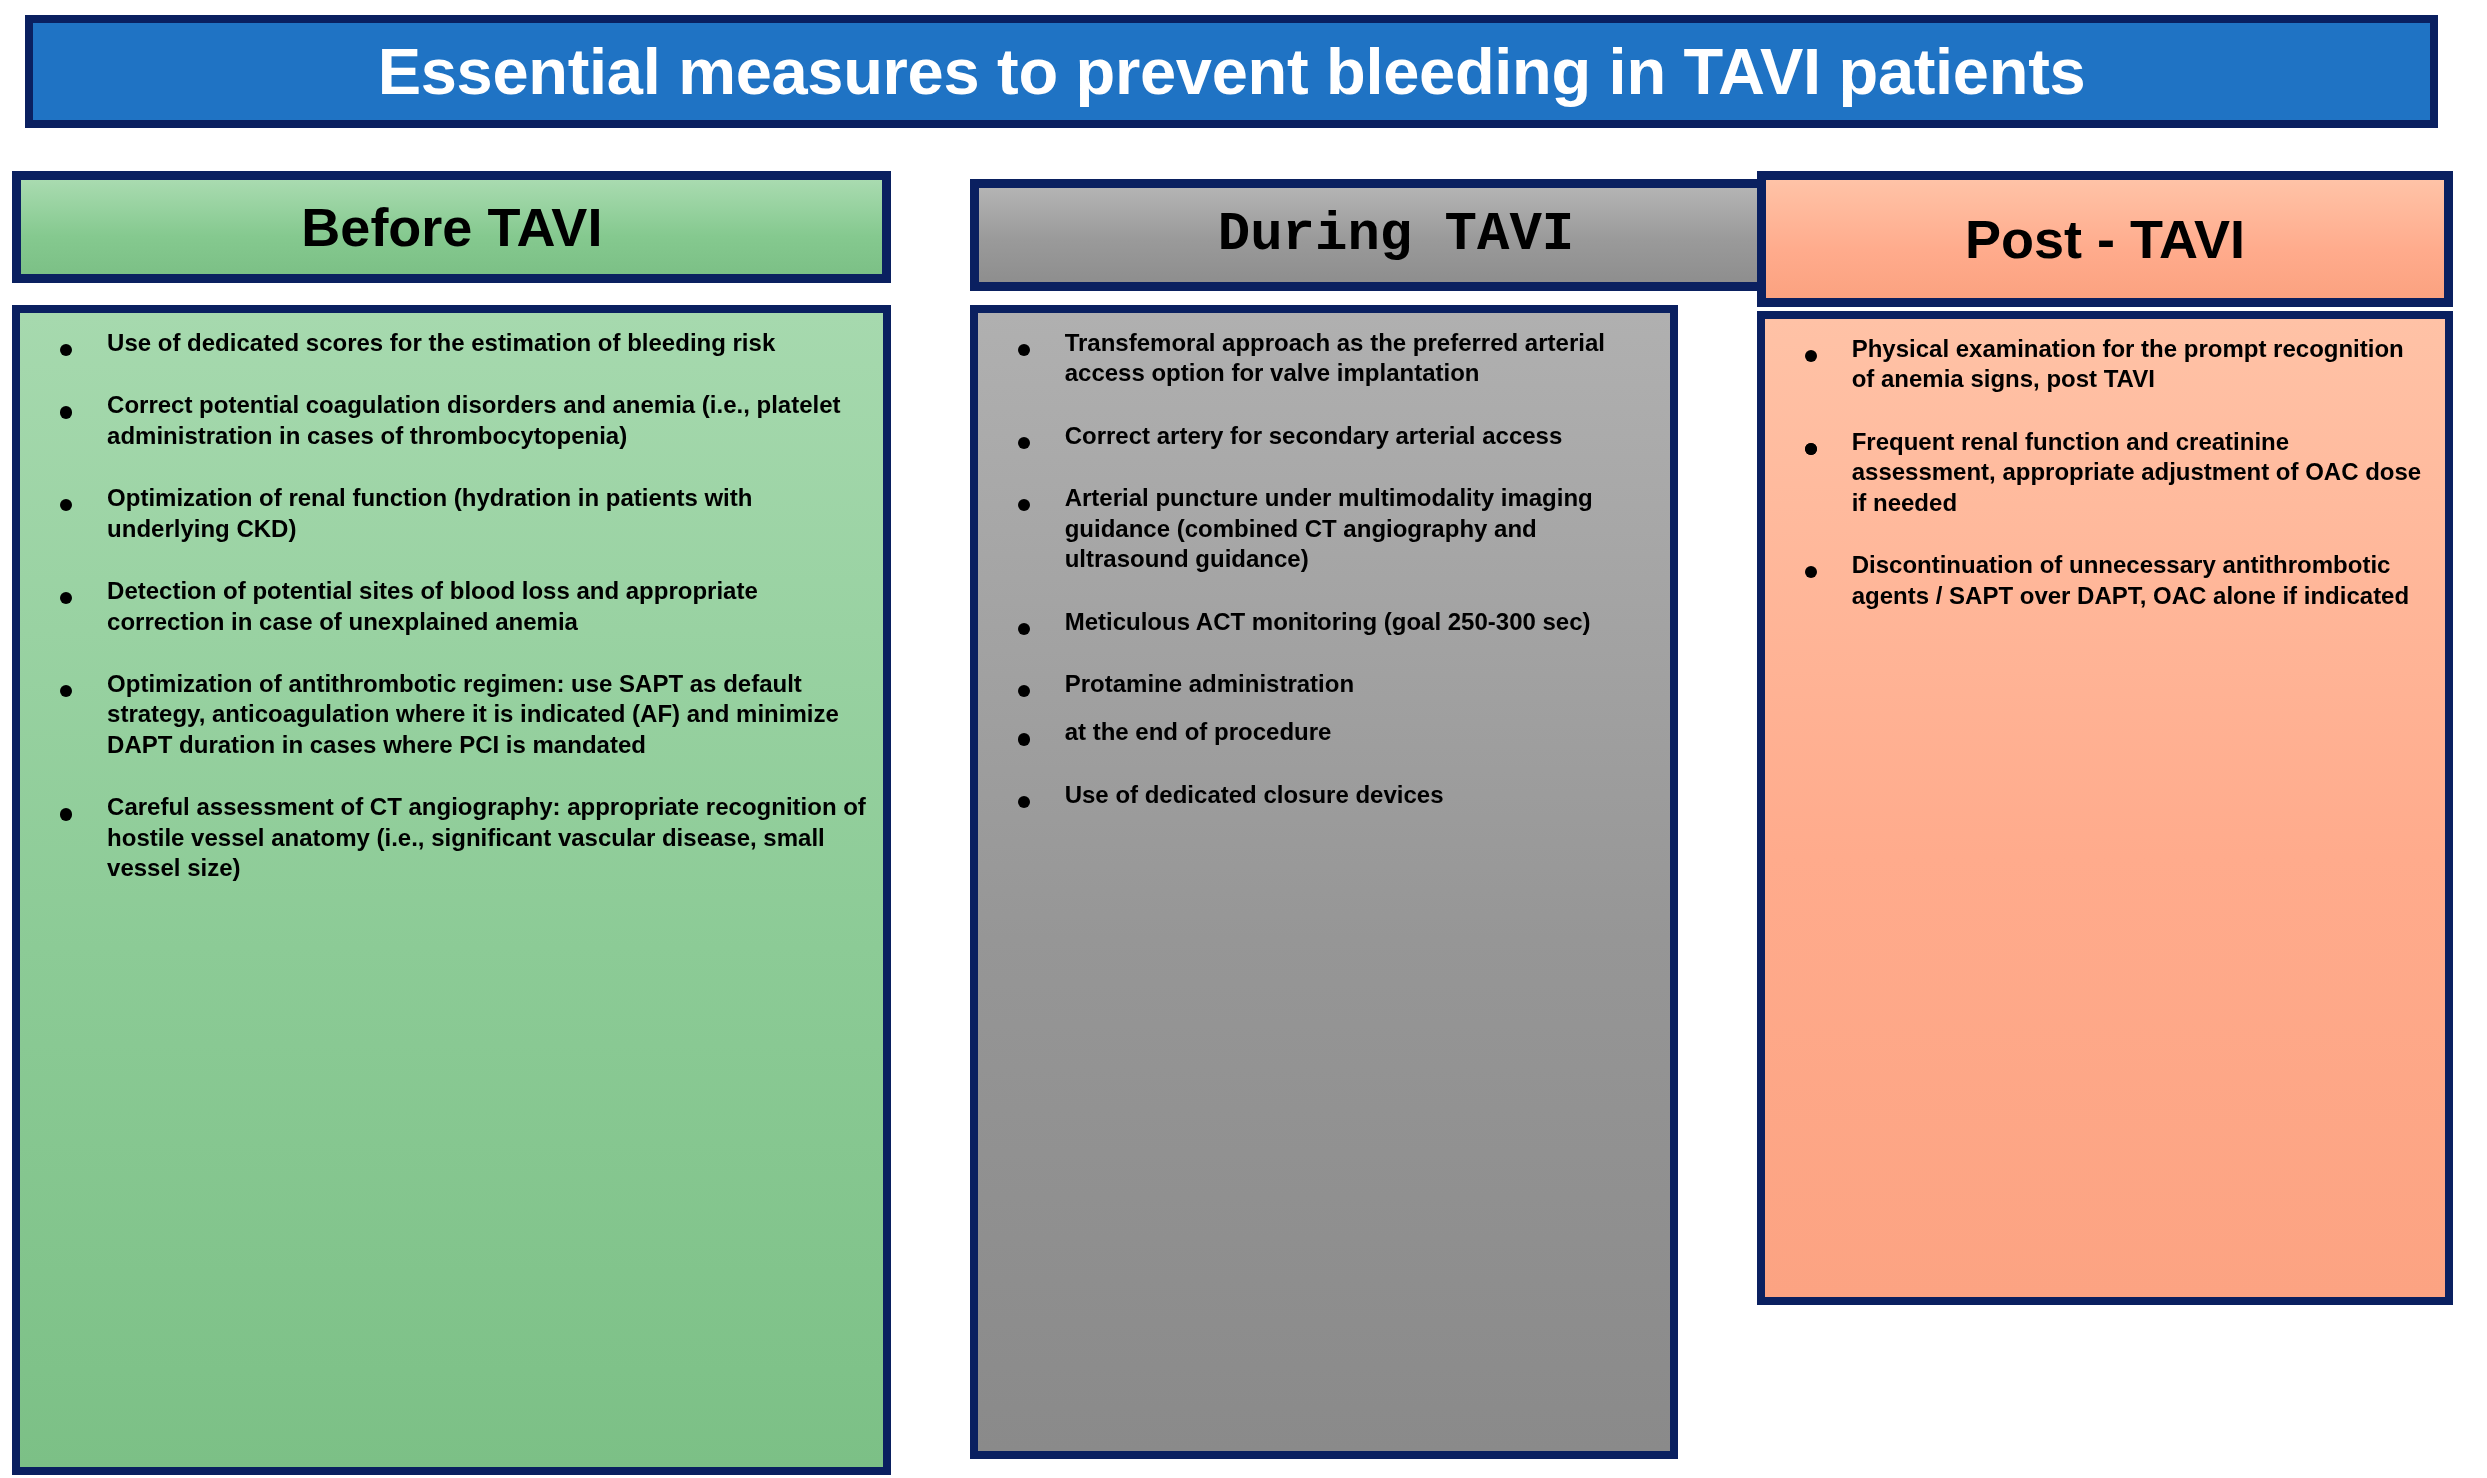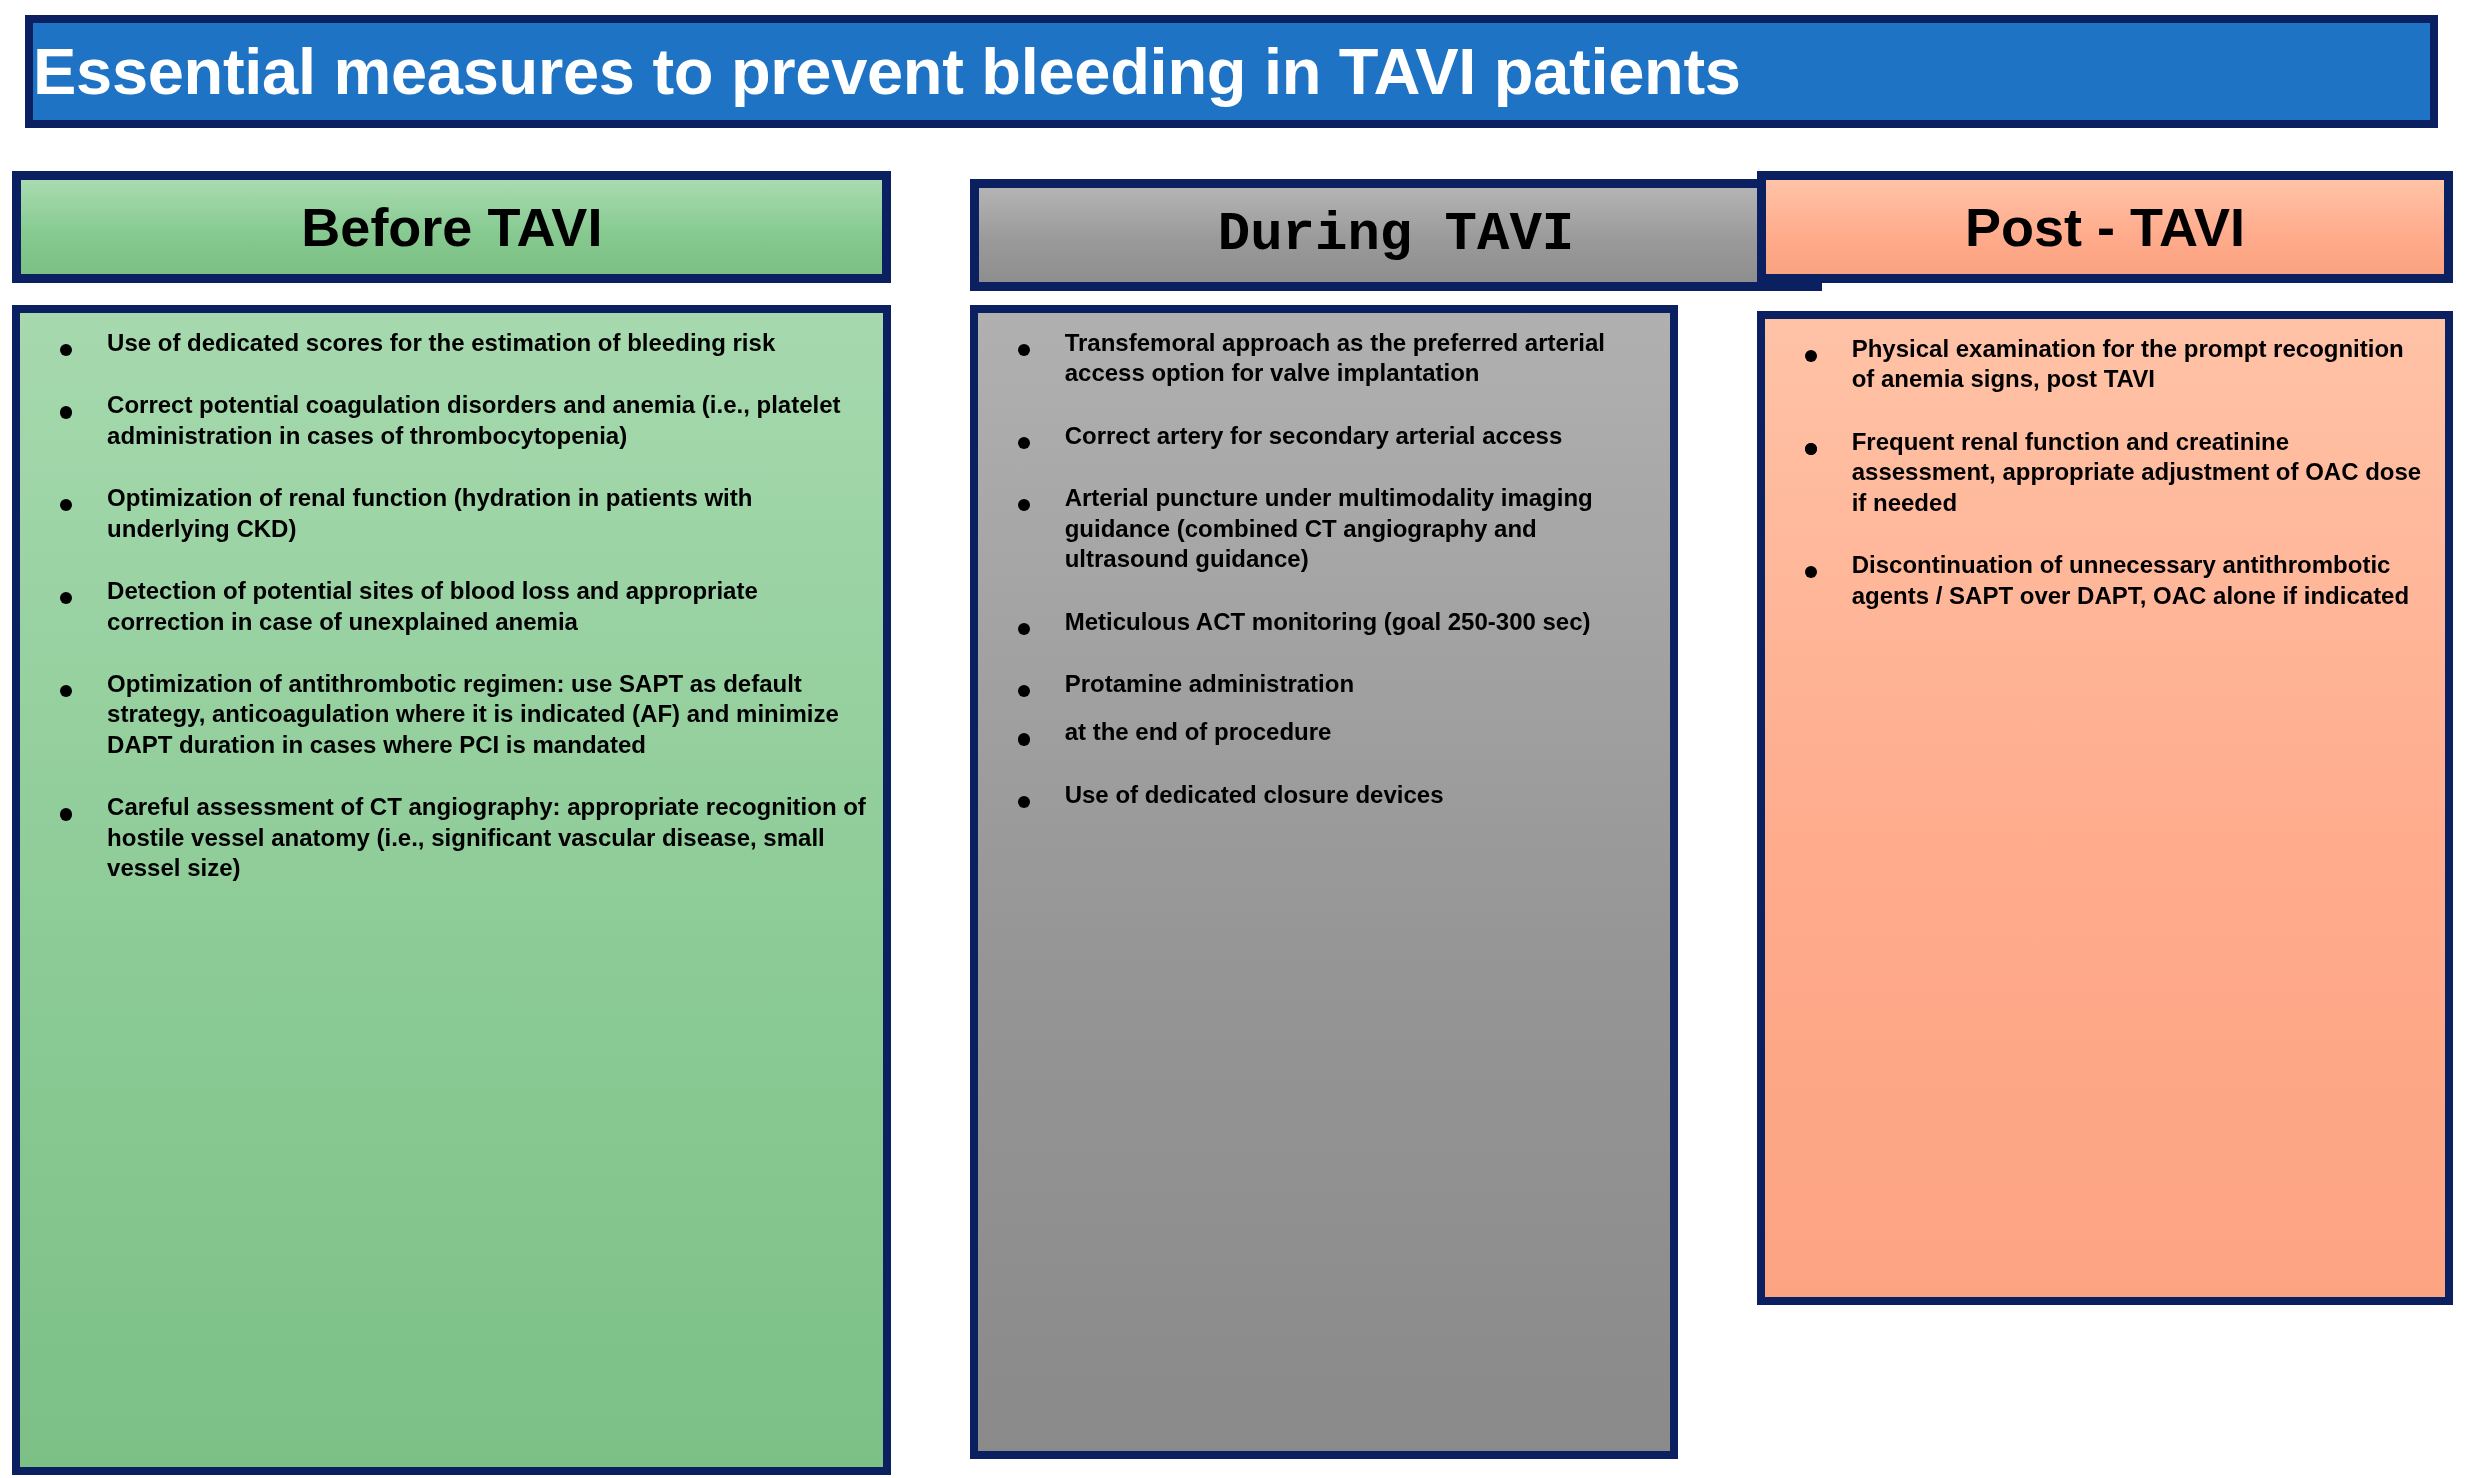--- a/index.html
+++ b/index.html
@@ -20,20 +20,21 @@
     position: absolute;
     left: 25px;
     top: 14.7px;
     width: 2413px;
     height: 113px;
     border: 8px solid #0a2060;
     box-sizing: border-box;
     background: #1f73c4;
     display: flex;
     align-items: center;
+    justify-content: center;
   }
   #title-banner .title-text {
     color: #ffffff;
     font-size: 65px;
     font-weight: bold;
     letter-spacing: -0.3px;
     white-space: nowrap;
     line-height: 1;
     text-align: center;
   }
@@ -67,21 +68,21 @@
     top: 179px;
     width: 852px;
     height: 112px;
     background: linear-gradient(to bottom, #b4b4b4 0%, #9a9a9a 55%, #8e8e8e 100%);
     font-family: Liberation Mono, monospace;
   }
   #header-post {
     left: 1757px;
     top: 171px;
     width: 696px;
-    height: 112px;
+    height: 136px;
     background: linear-gradient(to bottom, #ffc3a7 0%, #ffab8c 60%, #fba280 100%);
   }
 
   
   .col-body {
     position: absolute;
     border: 8px solid #0a2060;
     box-sizing: border-box;
     padding: 14.7px 14.7px 11.3px 14.7px;
     overflow: hidden;

